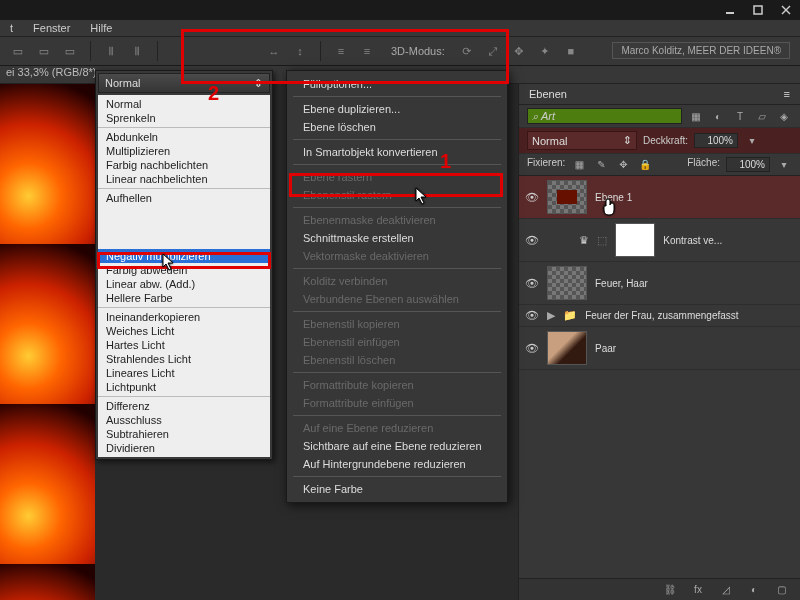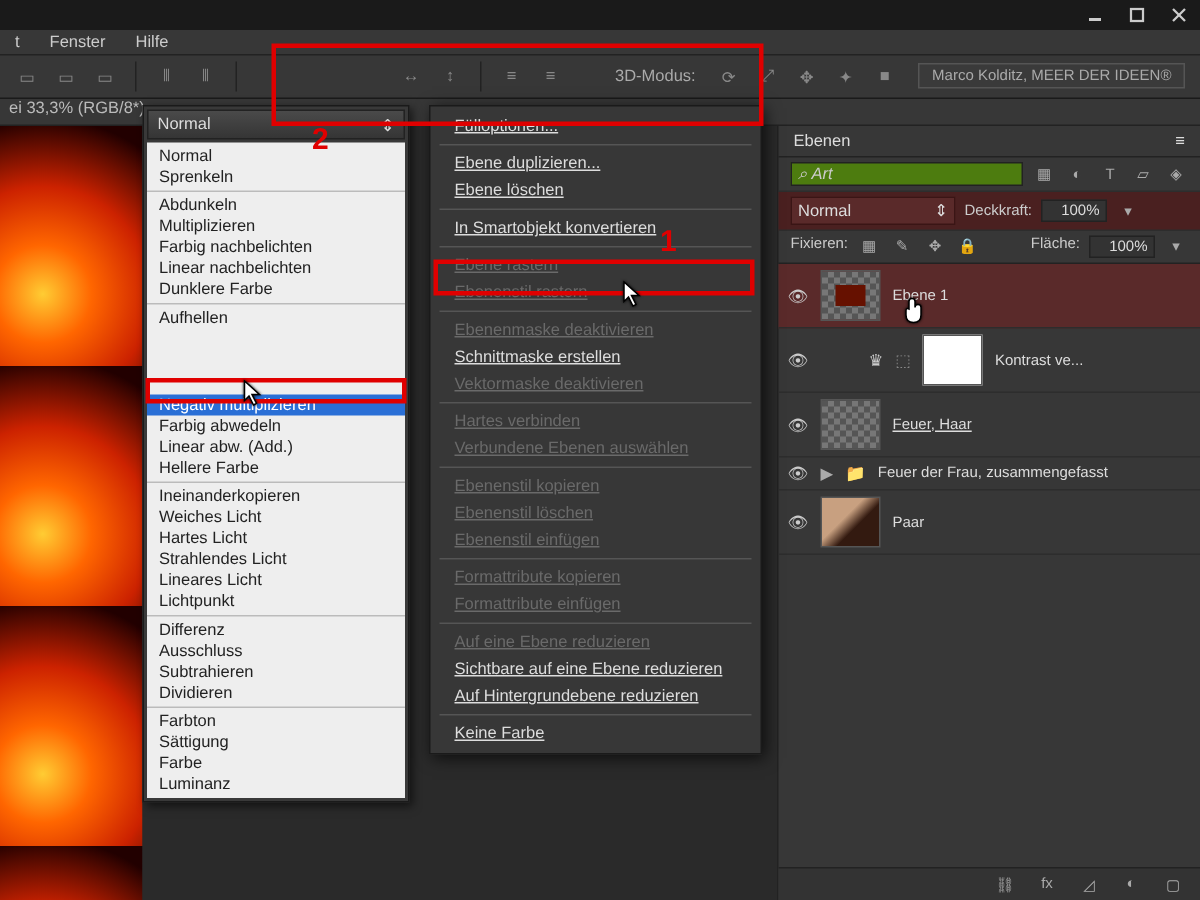--- a/index.html
+++ b/index.html
@@ -7,21 +7,21 @@
 
   .titlebar { height: 20px; background: #1a1a1a; display: flex; justify-content: flex-end; align-items: center; }
   .menubar { height: 16px; background: #373737; display: flex; gap: 20px; padding-left: 10px; color: #ccc; align-items:center;}
   .menubar span { cursor: default; }
   .winbtn { width: 28px; height: 18px; display:flex; align-items:center; justify-content:center; color:#ccc;}
   .winbtn svg { stroke: #aaa; }
 
   .optionbar { height: 30px; background: #373737; border-top: 1px solid #222; border-bottom:1px solid #1a1a1a; display:flex; align-items:center; padding: 0 8px; gap:6px; position:relative;}
   .optionbar .sep { width:1px; height:20px; background:#222; margin:0 4px;}
   .tool-icon { width:20px; height:20px; display:flex; align-items:center; justify-content:center; color:#888;}
-  .mode3d { color:#aaa; margin-left: 27px; margin-right:6px;}
+  .mode3d { color:#aaa; margin-left: 8px; margin-right:6px;}
   .userlabel { position:absolute; right:10px; top:5px; color:#aaa; border:1px solid #555; padding:2px 8px; background:#3a3a3a; font-size:10px;text-align:center;}
 
   .docinfo { height: 18px; padding-left: 6px; color: #bbb; font-size: 11px; background:#373737; border-bottom:1px solid #222;}
   
   .main { position:absolute; top: 84px; left:0; right:0; bottom:0; }
 
   .fire-bg { position:absolute; left:0; top:0; bottom:0; width:95px; overflow:hidden;}
   .fire { position:absolute; width:95px; height:160px; background: radial-gradient(circle at 30% 70%, #ffcc33 0%, #ff6600 25%, #cc2200 55%, #220000 90%); }
   .fire.f1 { top:0;}
   .fire.f2 { top:160px;}
@@ -32,21 +32,21 @@
   .dropdown { position:absolute; left:95px; top:-14px; width:178px; background:#393939; border:1px solid #1a1a1a; box-shadow: 2px 2px 6px rgba(0,0,0,0.6); z-index:20;}
   .dd-current { height:20px; background:linear-gradient(#4a4a4a,#353535); border:1px solid #222; margin:2px; padding:2px 6px; display:flex; justify-content:space-between; align-items:center; color:#ddd;}
   .dd-list { background:#eee; color:#222; margin:2px; }
   .dd-group { border-top:1px solid #bbb; padding: 2px 0;}
   .dd-group:first-child { border-top:none;}
   .dd-item { padding:1px 8px; cursor:default;}
   .dd-item.selected { background:#2a6fd6; color:#fff;margin-top:44px;}
 
   
   .ctxmenu { position:absolute; left:286px; top:-14px; width:222px; background:#373737; border:1px solid #1a1a1a; box-shadow: 2px 2px 10px rgba(0,0,0,0.7); z-index:18; padding:4px 0;}
-  .ctx-item { padding:3px 16px; color:#ddd; cursor:default;text-decoration:underline;}
+  .ctx-item { padding:3px 16px; color:#ddd; cursor:default;}
   .ctx-item.disabled { color:#6a6a6a;}
   .ctx-sep { height:1px; background:#555; margin:3px 6px;}
 
   
   .panel { position:absolute; right:0; top:0; bottom:0; width:282px; background:#373737; border-left:1px solid #222;}
   .panel-tab { padding: 4px 10px; color:#ddd; border-bottom:1px solid #222; display:flex; justify-content:space-between;}
   .panel-row { display:flex; align-items:center; gap:6px; padding:3px 8px; border-bottom:1px solid #2d2d2d;}
   .search { flex:1; background:#4d7c0f; border:1px solid #222; padding:1px 4px; color:#ccc; font-size:10px; height:16px;font-style:italic;}
   .mini-icon { width:16px; height:14px; display:inline-flex; align-items:center; justify-content:center; color:#aaa; font-size:10px;}
   .blend-select { background:#5a2a2a; border:1px solid #3a1515; color:#ddd; padding:2px 4px; width:110px; display:flex;justify-content:space-between;align-items:center; font-size:10px;}
@@ -56,21 +56,21 @@
 
   .layer { display:flex; align-items:center; gap:8px; padding:4px 6px; border-bottom:1px solid #2d2d2d;}
   .layer.active { background:#5a2a2a;}
   .eye { width:14px; color:#ccc;}
   .thumb { width:40px; height:34px; background:#222; border:1px solid #555; position:relative;}
   .thumb.check { background: repeating-conic-gradient(#555 0 25%, #777 0 50%) 0/8px 8px;}
   .thumb .inner { position:absolute; inset:9px; background:#661100;}
   .thumb.white { background:#fff;}
   .thumb.pair { background: linear-gradient(135deg,#c8a080 40%,#331a10 60%);}
   .lname { color:#ddd; font-size:10px;}
-  .lname.u { text-decoration: underline;}
+  .lname.u { }
 
   
   .redbox { position:absolute; border:3px solid #e00000; z-index:50; pointer-events:none;} 
   .rb-convert { left:289px; top:89px; width:214px; height:24px;}
   .rb-neg { left:97px; top:168px; width:174px; height:17px;}
   .rednum { position:absolute; color:#e00000; font-weight:bold; font-size:20px; z-index:51; font-family: Arial;}
   .n1 { left:440px; top:66px;}
   .n2 { left:208px; top:-2px;}
 
   .cursor { position:absolute; z-index:60; width:14px; height:20px;}
@@ -153,21 +153,20 @@
     <div class="dd-list" id="dd-list">
         <div class="dd-group">
           <div class="dd-item">Normal</div>
           <div class="dd-item">Sprenkeln</div>
         </div>
         <div class="dd-group">
           <div class="dd-item">Abdunkeln</div>
           <div class="dd-item">Multiplizieren</div>
           <div class="dd-item">Farbig nachbelichten</div>
           <div class="dd-item">Linear nachbelichten</div>
-          <div class="dd-item">Dunklere Farbe</div>
         </div>
         <div class="dd-group">
           <div class="dd-item">Aufhellen</div>
           <div class="dd-item selected">Negativ multiplizieren</div>
           <div class="dd-item">Farbig abwedeln</div>
           <div class="dd-item">Linear abw. (Add.)</div>
           <div class="dd-item">Hellere Farbe</div>
         </div>
         <div class="dd-group">
           <div class="dd-item">Ineinanderkopieren</div>
@@ -176,52 +175,46 @@
           <div class="dd-item">Strahlendes Licht</div>
           <div class="dd-item">Lineares Licht</div>
           <div class="dd-item">Lichtpunkt</div>
         </div>
         <div class="dd-group">
           <div class="dd-item">Differenz</div>
           <div class="dd-item">Ausschluss</div>
           <div class="dd-item">Subtrahieren</div>
           <div class="dd-item">Dividieren</div>
         </div>
-        <div class="dd-group">
-          <div class="dd-item">Farbton</div>
-          <div class="dd-item">Sättigung</div>
-          <div class="dd-item">Farbe</div>
-          <div class="dd-item">Luminanz</div>
-        </div>
       </div>
   </div>
 
   <div class="redbox rb-neg"></div>
 
   <div class="ctxmenu" id="ctxmenu">
       <div class="ctx-item">Fülloptionen...</div>
       <div class="ctx-sep"></div>
       <div class="ctx-item">Ebene duplizieren...</div>
       <div class="ctx-item">Ebene löschen</div>
       <div class="ctx-sep"></div>
       <div class="ctx-item">In Smartobjekt konvertieren</div>
       <div class="ctx-sep"></div>
       <div class="ctx-item disabled">Ebene rastern</div>
       <div class="ctx-item disabled">Ebenenstil rastern</div>
       <div class="ctx-sep"></div>
       <div class="ctx-item disabled">Ebenenmaske deaktivieren</div>
       <div class="ctx-item">Schnittmaske erstellen</div>
       <div class="ctx-item disabled">Vektormaske deaktivieren</div>
       <div class="ctx-sep"></div>
-      <div class="ctx-item disabled">Hartes verbinden</div>
+      <div class="ctx-item disabled">Kolditz verbinden</div>
       <div class="ctx-item disabled">Verbundene Ebenen auswählen</div>
       <div class="ctx-sep"></div>
       <div class="ctx-item disabled">Ebenenstil kopieren</div>
+      <div class="ctx-item disabled">Ebenenstil einfügen</div>
       <div class="ctx-item disabled">Ebenenstil löschen</div>
-      <div class="ctx-item disabled">Ebenenstil einfügen</div>
       <div class="ctx-sep"></div>
       <div class="ctx-item disabled">Formattribute kopieren</div>
       <div class="ctx-item disabled">Formattribute einfügen</div>
       <div class="ctx-sep"></div>
       <div class="ctx-item disabled">Auf eine Ebene reduzieren</div>
       <div class="ctx-item">Sichtbare auf eine Ebene reduzieren</div>
       <div class="ctx-item">Auf Hintergrundebene reduzieren</div>
       <div class="ctx-sep"></div>
       <div class="ctx-item">Keine Farbe</div>
     </div>

